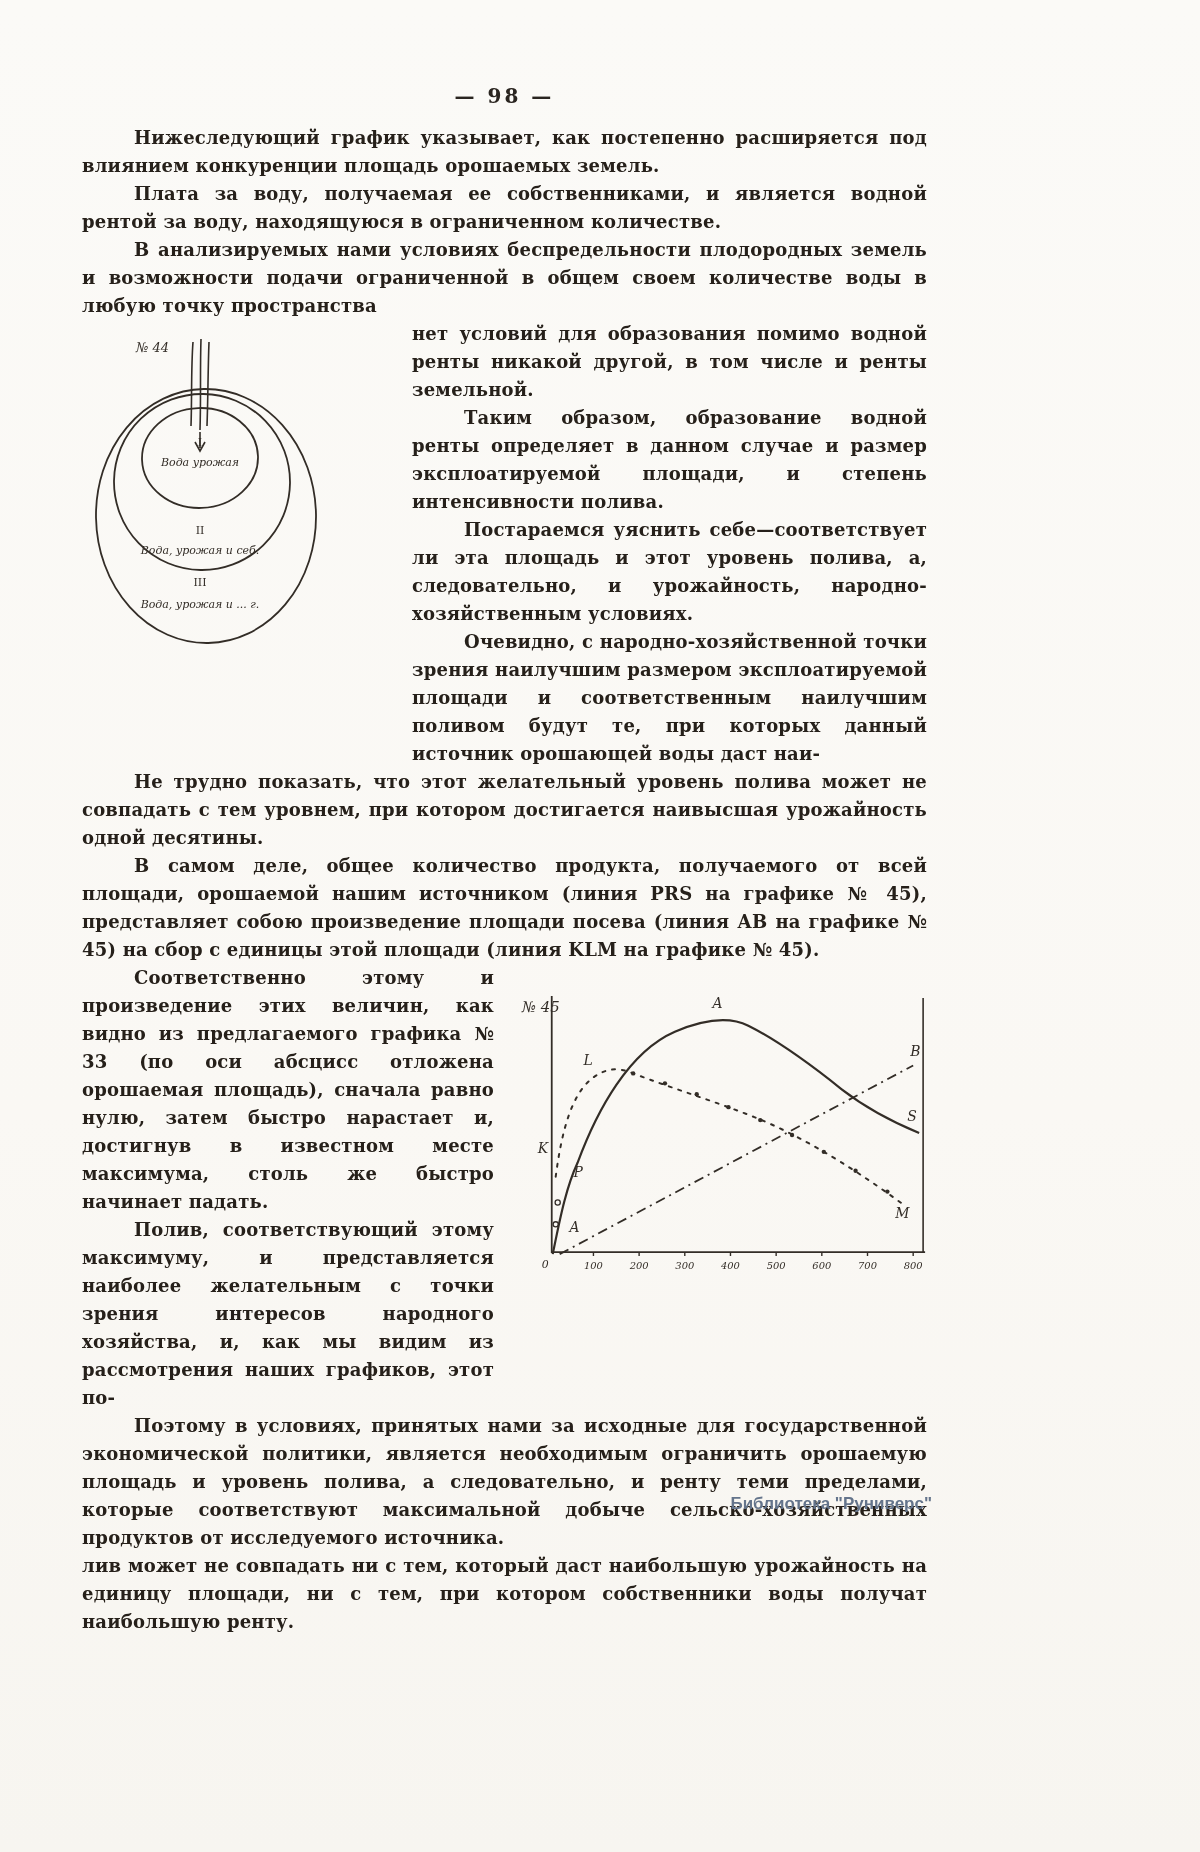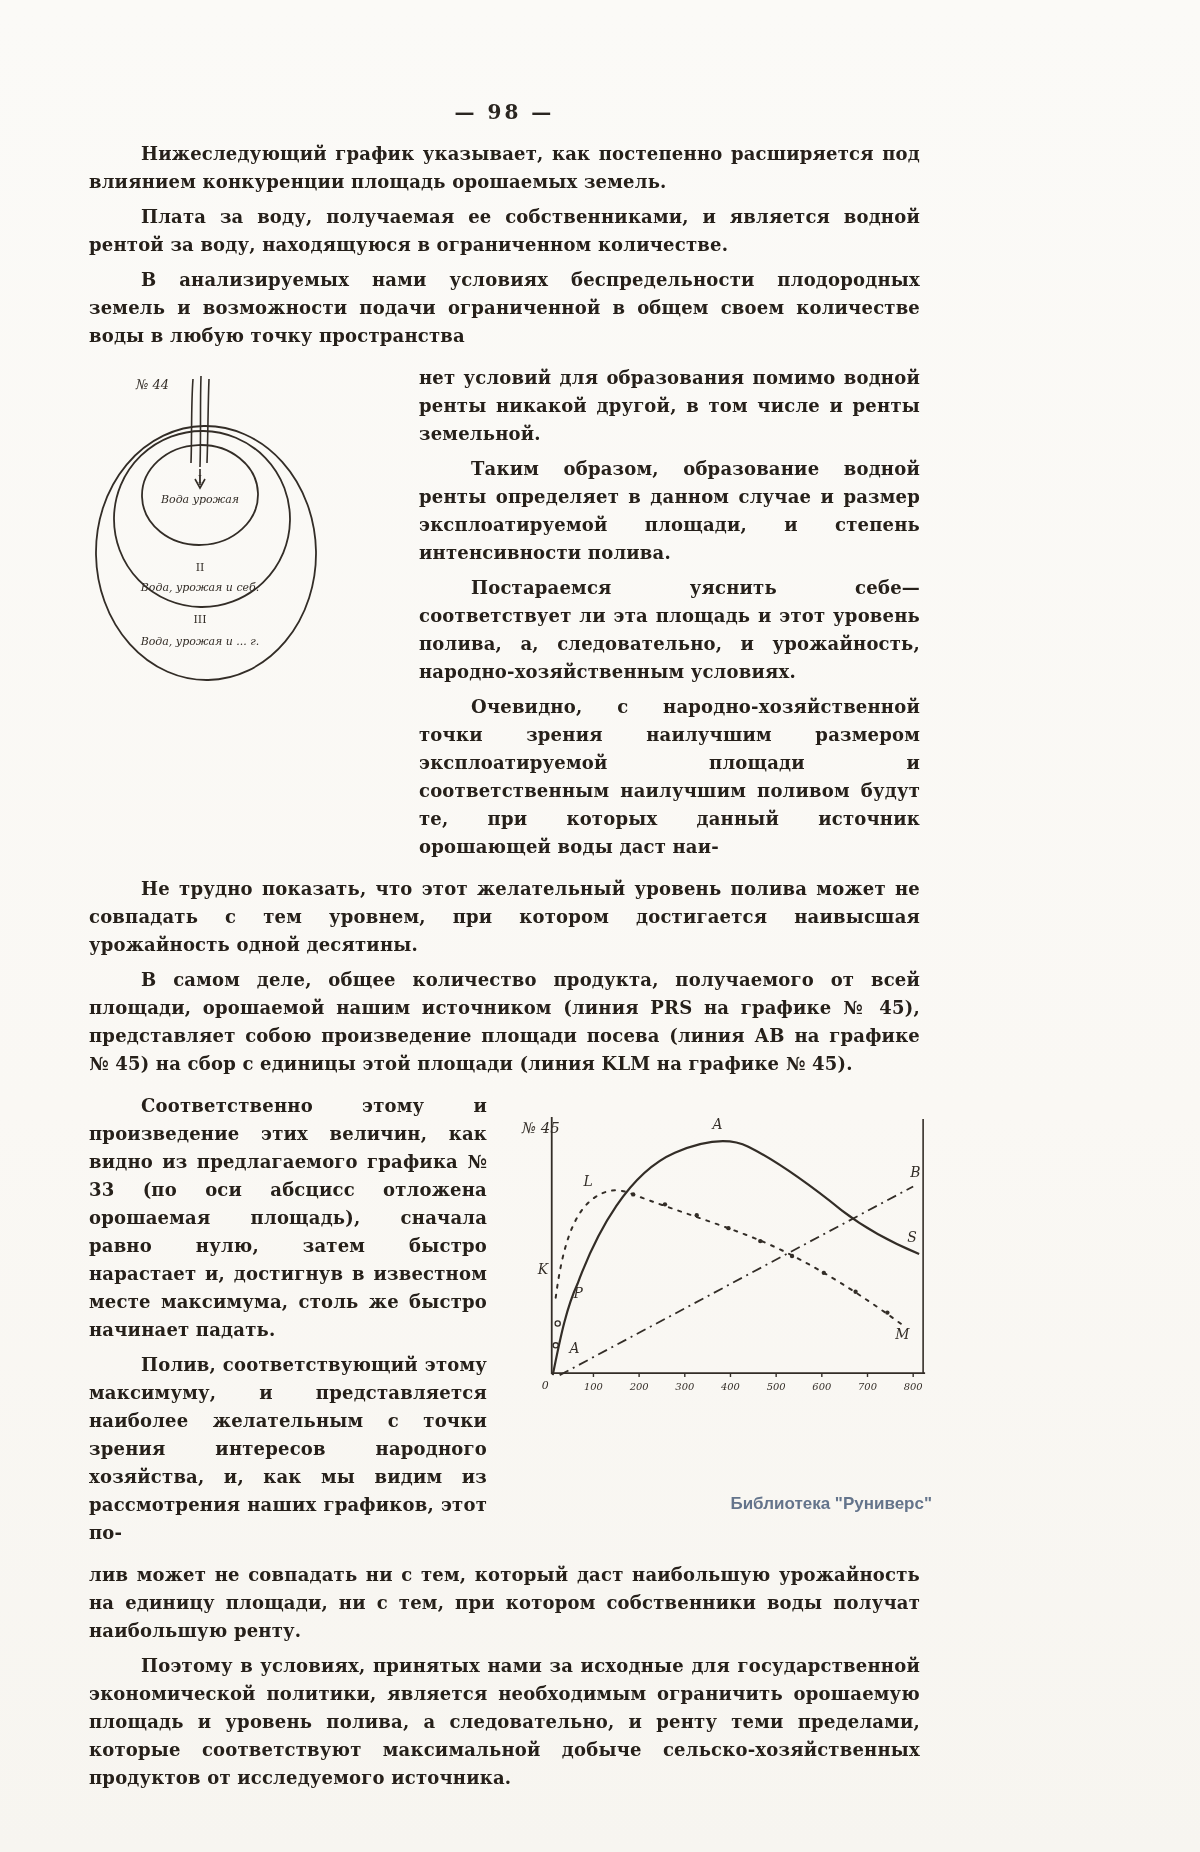--- a/index.html
+++ b/index.html
@@ -5,27 +5,27 @@
   html,body { margin:0; padding:0; background:#d9d6d0; }
   .page {
     position:relative;
     width:1200px; height:1852px;
     margin:0 auto;
     background:linear-gradient(180deg,#fbfaf7 0%, #faf8f4 60%, #f7f5f0 100%);
     font-family:"DejaVu Serif", serif;
     color:#201c18;
     overflow:hidden;
   }
-  .content { position:absolute; left:82px; top:100px; width:845px; }
+  .content { position:absolute; left:82px; top:84px; width:845px; }
   .page-number {
     text-align:center; font-size:20px; font-weight:600;
     letter-spacing:3px; margin:0 0 16px 0; color:#2a2520;
   }
   .para {
-    margin:7px; text-indent:52px;
+    margin:0; text-indent:52px;
     font-size:18px; line-height:28px;
     text-align:justify; font-weight:600;
     letter-spacing:0.2px;
     color:#26201a;
   }
   .noindent { text-indent:0; }
   .row { display:flex; align-items:flex-start; }
   figure { margin:12px; padding:0; }
   .fig44 { flex:0 0 300px; width:300px; padding-top:4px; }
   .col-text { flex:1 1 auto; padding-left:6px; }
@@ -136,19 +136,19 @@
           <text class="svg-text hand" x="172" y="289" font-size="10" text-anchor="middle">300</text>
           <text class="svg-text hand" x="218" y="289" font-size="10" text-anchor="middle">400</text>
           <text class="svg-text hand" x="264" y="289" font-size="10" text-anchor="middle">500</text>
           <text class="svg-text hand" x="310" y="289" font-size="10" text-anchor="middle">600</text>
           <text class="svg-text hand" x="356" y="289" font-size="10" text-anchor="middle">700</text>
           <text class="svg-text hand" x="402" y="289" font-size="10" text-anchor="middle">800</text>
         </svg>
       </figure>
     </div>
 
+    <p class="para">Поэтому в условиях, принятых нами за исходные для государственной экономической политики, является необходимым ограничить орошаемую площадь и уровень полива, а следовательно, и ренту теми пределами, которые соответствуют максимальной добыче сельско-хозяйственных продуктов от исследуемого источника.</p>
     <p class="para noindent">лив может не совпадать ни с тем, который даст наибольшую урожайность на единицу площади, ни с тем, при котором собственники воды получат наибольшую ренту.</p>
-    <p class="para">Поэтому в условиях, принятых нами за исходные для государственной экономической политики, является необходимым ограничить орошаемую площадь и уровень полива, а следовательно, и ренту теми пределами, которые соответствуют максимальной добыче сельско-хозяйственных продуктов от исследуемого источника.</p>
 
   </div>
 
   <div class="watermark">Библиотека "Руниверс"</div>
 </div>
 
 </body></html>

